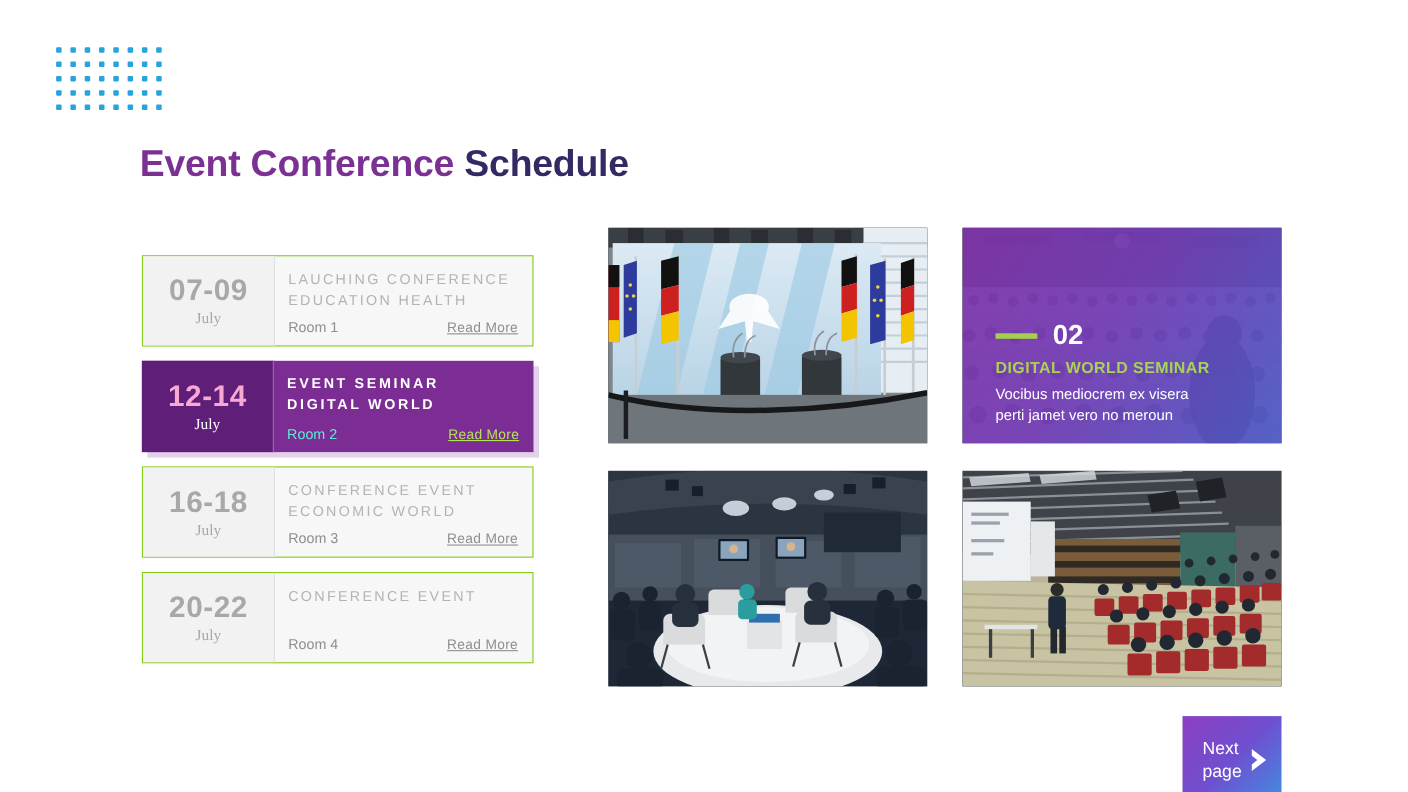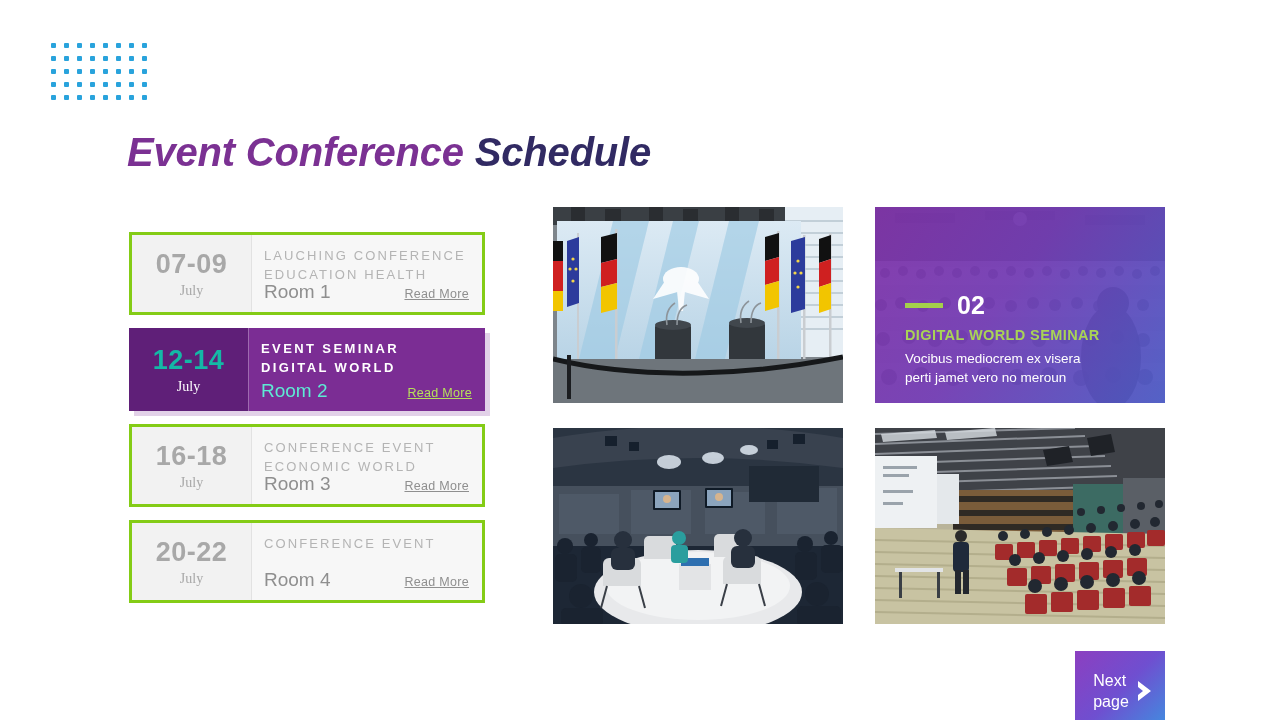--- a/index.html
+++ b/index.html
@@ -19,38 +19,37 @@
     grid-template-rows: repeat(5, 13px);
   }
   .dot-grid i {
     display: block; width: 5px; height: 5px;
     background: #29a3dc; border-radius: 1px;
   }
 
   
   .page-title {
     position: absolute; left: 127px; top: 130px;
-    font-size: 40px; font-weight: bold;
+    font-size: 34px; font-weight: bold;
     letter-spacing: -0.2px;
     white-space: nowrap;
-    font-style: italic;
   }
   .page-title .t-accent { color: #7b3193; }
   .page-title .t-main   { color: #312a63; }
 
   
   .schedule { position: absolute; left: 129px; top: 232px; width: 356px; }
 
   .sched-row {
     position: relative;
     display: flex;
     height: 83px;
     margin-bottom: 13px;
     background: #f7f7f7;
-    border: 3px solid #84cc16;
+    border: 1px solid #84cc16;
   }
   .sched-row .date-box {
     width: 120px; flex: 0 0 120px;
     background: #f2f2f2;
     border-right: 1px solid #e2e2e2;
     display: flex; flex-direction: column;
     align-items: center; justify-content: center;
     padding-top: 2px;
   }
   .sched-row .date-range {
@@ -65,38 +64,38 @@
   }
   .sched-row .row-title {
     font-size: 13px; color: #b4b4b4; font-weight: 500;
     letter-spacing: 2.1px; line-height: 19px;
     white-space: nowrap;
   }
   .sched-row .row-foot {
     position: absolute; left: 12px; right: 13px; bottom: 9px;
     display: flex; justify-content: space-between; align-items: baseline;
   }
-  .sched-row .room { font-size: 19px; color: #8f8f8f; }
+  .sched-row .room { font-size: 13px; color: #8f8f8f; }
   .sched-row .read-more {
     font-size: 12.5px; color: #8f8f8f;
     text-decoration: underline; letter-spacing: 0.3px;
     cursor: pointer;
   }
 
   
   .sched-row.is-active {
     background: #7b2d94;
     border: none;
     box-shadow: 5px 5px 0 rgba(124,45,148,0.22);
   }
   .sched-row.is-active .date-box {
     background: #5f1f78;
     border-right: 1px solid #9e6ab0;
   }
-  .sched-row.is-active .date-range { color: #14b8a6; }
+  .sched-row.is-active .date-range { color: #f9a8d4; }
   .sched-row.is-active .date-month { color: #ffffff; }
   .sched-row.is-active .row-title  { color: #ffffff; font-weight: bold; letter-spacing: 2.4px; }
   .sched-row.is-active .room       { color: #5eead4; }
   .sched-row.is-active .read-more  { color: #b5e05a; }
 
   
   .gallery { position: absolute; left: 553px; top: 207px; }
   .photo {
     position: absolute;
     width: 290px; height: 196px;

